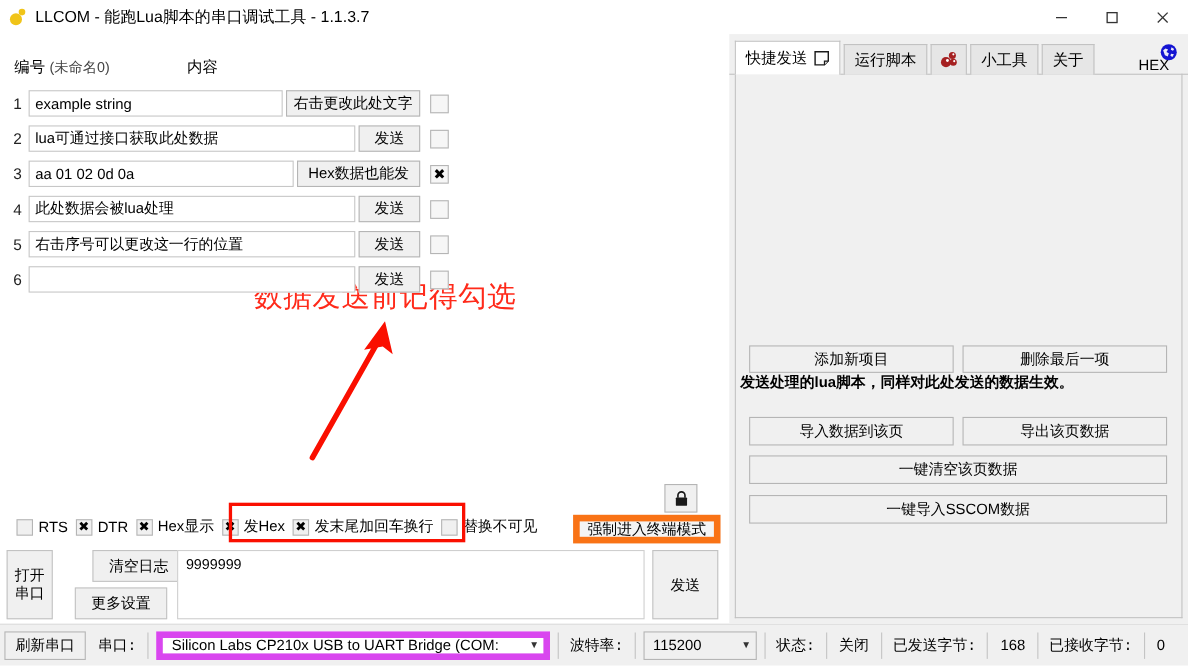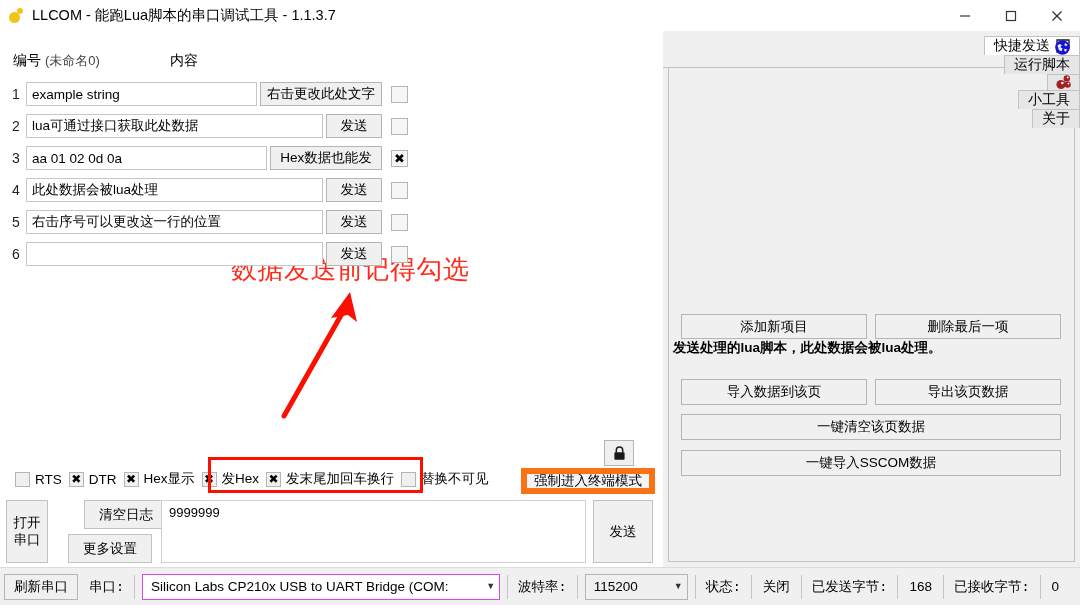--- a/index.html
+++ b/index.html
@@ -232,21 +232,21 @@
   }
   .sb-label {
     font-size: 13.5px;
     white-space: nowrap;
     padding: 0 3px;
     font-family: Liberation Mono, monospace;
   }
   .sb-combo {
     height: 26px;
     background: #ffffff;
-    border: 1px solid #d946ef;
+    border: 6px solid #d946ef;
     box-sizing: border-box;
     display: flex; align-items: center;
     padding: 0 4px 0 8px;
     font-size: 13.5px;
     white-space: nowrap;
     overflow: hidden;
     position: relative;
   }
   .sb-combo .caret {
     margin-left: auto;
@@ -268,21 +268,20 @@
     position: absolute;
     left: 663px; top: 31px; width: 417px; height: 536px;
     background: #f0f0f0;
   }
   .tabstrip {
     position: absolute;
     left: 0; top: 5px;
     width: 417px; height: 32px;
     display: flex;
     align-items: flex-end;
-    flex-direction: column;
   }
   .tabstrip::after {
     content: "";
     position: absolute;
     left: 0; bottom: 0; width: 417px; height: 1px;
     background: #c2c2c2;
   }
   .tab {
     height: 28px;
     margin-left: 3px;
@@ -599,20 +598,20 @@
       <span class="idx">6</span>
       <span class="txt" style="width:297px;"></span>
       <span class="sendbtn" style="width:56px;">发送</span>
       <span class="hexbox"></span>
     </div>
   </div>
 
   <div class="pbtn" style="left:681px; top:314px; width:186px; height:25px;">添加新项目</div>
   <div class="pbtn" style="left:875px; top:314px; width:186px; height:25px;">删除最后一项</div>
 
-  <div class="note-bold">发送处理的lua脚本，此处数据会被lua处理。</div>
+  <div class="note-bold">发送处理的lua脚本，同样对此处发送的数据生效。</div>
 
   <div class="pbtn" style="left:875px; top:379px; width:186px; height:26px;">导出该页数据</div>
   <div class="pbtn" style="left:681px; top:379px; width:186px; height:26px;">导入数据到该页</div>
   <div class="pbtn" style="left:681px; top:414px; width:380px; height:26px;">一键清空该页数据</div>
   <div class="pbtn" style="left:681px; top:450px; width:380px; height:26px;">一键导入SSCOM数据</div>
 
 </div>
 
 </body></html>

